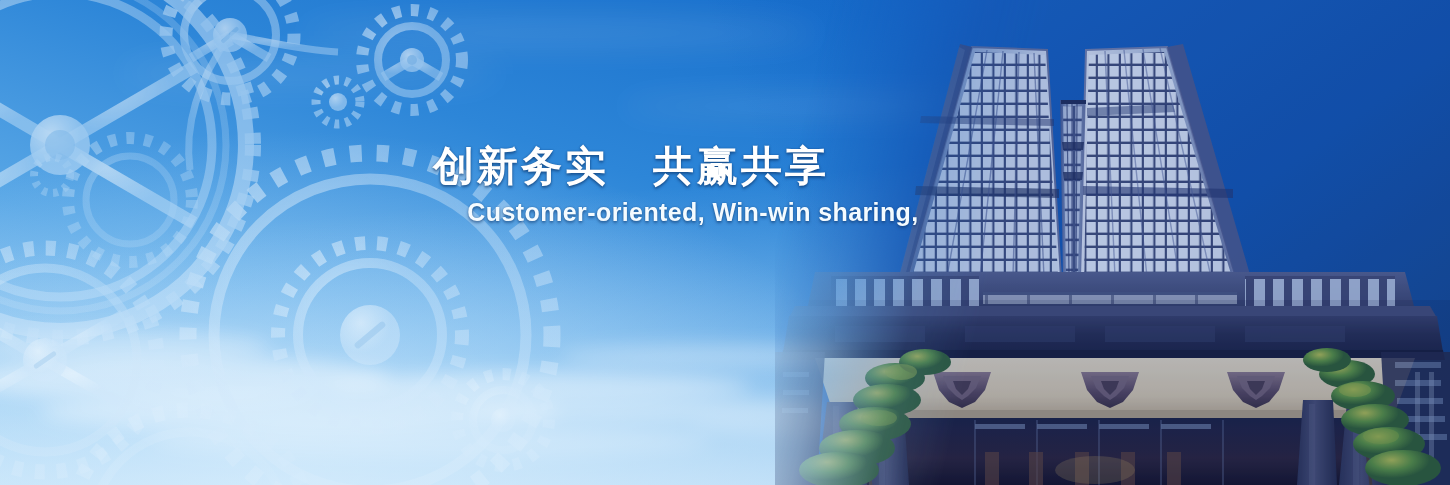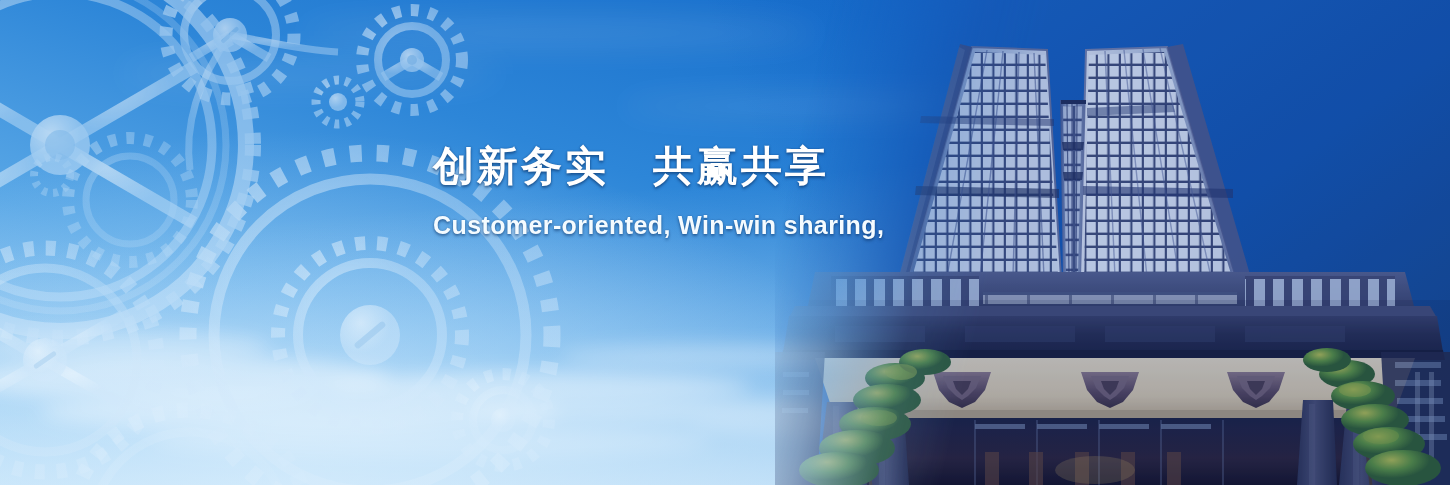--- a/index.html
+++ b/index.html
@@ -43,21 +43,21 @@
   .hl{
     display:block;color:#ffffff;font-weight:700;letter-spacing:3px;
     font-size:41px;line-height:53px;
     text-shadow:0 2px 3px rgba(10,45,95,.55), 0 0 2px rgba(10,45,95,.45);
   }
   .sub{
     display:block;color:#f4fbff;font-weight:600;letter-spacing:.4px;
     font-size:25px;line-height:39px;
     text-shadow:0 2px 3px rgba(10,45,95,.50), 0 0 2px rgba(10,45,95,.35);
   }
-  #sub-wrap{margin-top:13px;}
+  #sub-wrap{text-align:center;}
 </style>
 </head>
 <body>
 
 <div id="banner">
 
   <div class="layer" id="sky"></div>
   <div class="layer" id="sky-topright"></div>
 
   <div class="layer" id="clouds">

